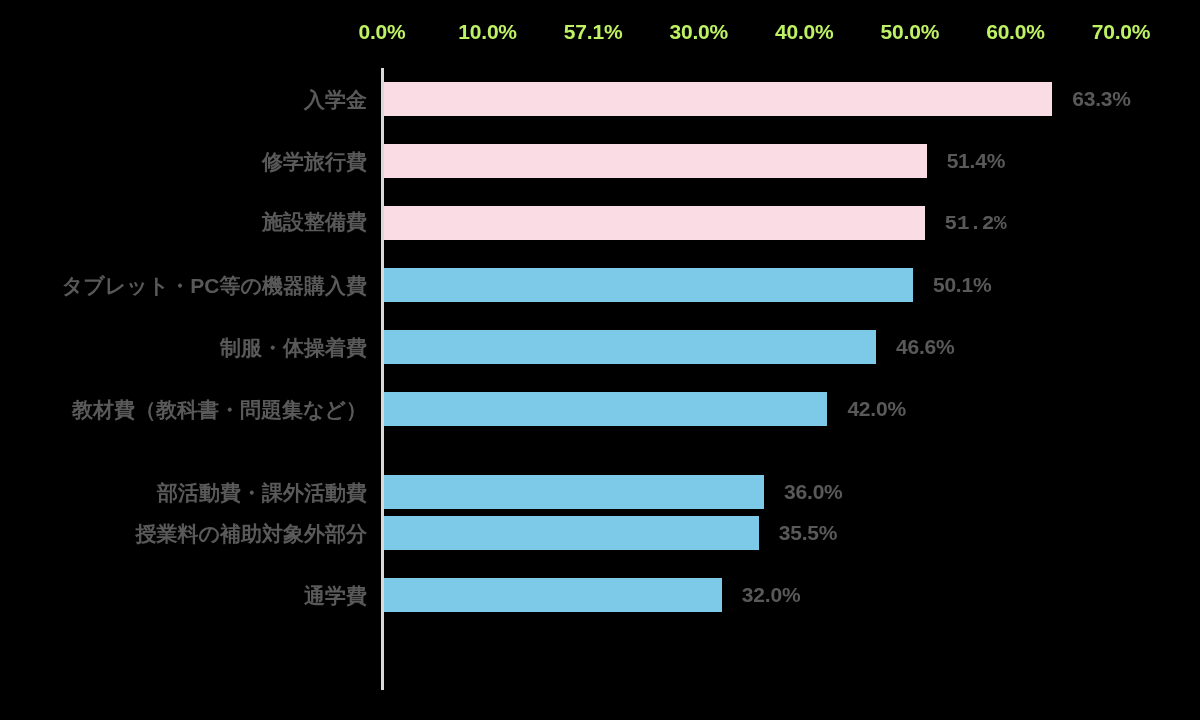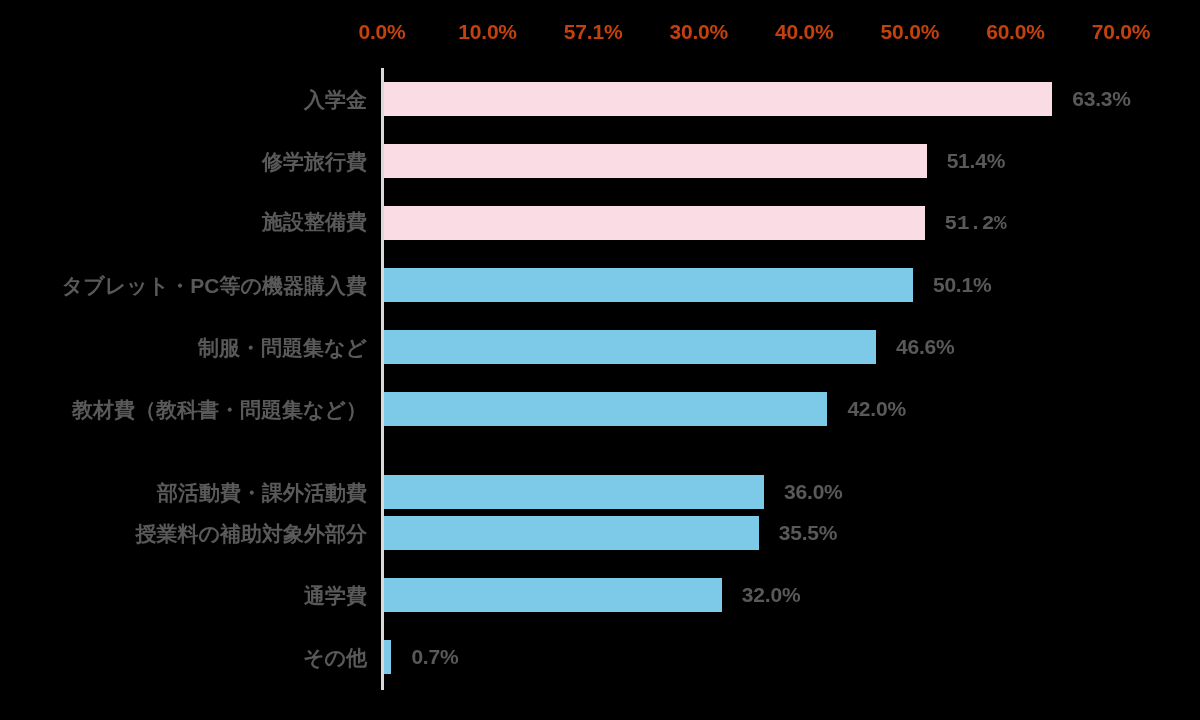--- a/index.html
+++ b/index.html
@@ -27,21 +27,21 @@
     height: 34px;
   }
 
   .x-tick-label {
     position: absolute;
     top: 0;
     transform: translateX(-50%);
     white-space: nowrap;
     font-size: 21px;
     font-weight: bold;
-    color: #c2410c;
+    color: #bef264;
     letter-spacing: -0.2px;
   }
 
   
   .y-axis-line {
     position: absolute;
     left: 381px;
     top: 68px;
     width: 3px;
     height: 622px;
@@ -141,21 +141,21 @@
         </div>
       </div>
       <div class="row" style="top: 186px;">
         <div class="cat-label">タブレット・PC等の機器購入費</div>
         <div class="bar-wrap">
           <div class="bar" style="width: 528.913px; background: rgb(124, 201, 232);"></div>
           <div class="bar-value">50.1%</div>
         </div>
       </div>
       <div class="row" style="top: 248px;">
-        <div class="cat-label">制服・問題集など</div>
+        <div class="cat-label">制服・体操着費</div>
         <div class="bar-wrap">
           <div class="bar" style="width: 491.963px; background: rgb(124, 201, 232);"></div>
           <div class="bar-value">46.6%</div>
         </div>
       </div>
       <div class="row" style="top: 310px;">
         <div class="cat-label">教材費（教科書・問題集など）</div>
         <div class="bar-wrap">
           <div class="bar" style="width: 443.4px; background: rgb(124, 201, 232);"></div>
           <div class="bar-value">42.0%</div>
@@ -175,22 +175,15 @@
           <div class="bar-value">35.5%</div>
         </div>
       </div>
       <div class="row" style="top: 496px;">
         <div class="cat-label">通学費</div>
         <div class="bar-wrap">
           <div class="bar" style="width: 337.829px; background: rgb(124, 201, 232);"></div>
           <div class="bar-value">32.0%</div>
         </div>
       </div>
-      <div class="row" style="top: 558px;">
-        <div class="cat-label">その他</div>
-        <div class="bar-wrap">
-          <div class="bar" style="width: 7.39px; background: rgb(124, 201, 232);"></div>
-          <div class="bar-value">0.7%</div>
-        </div>
-      </div>
     </div>
 
 </div>
 
 </body></html>

